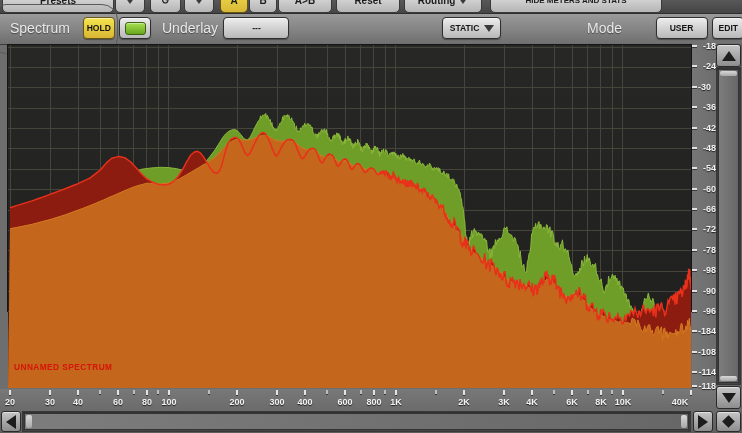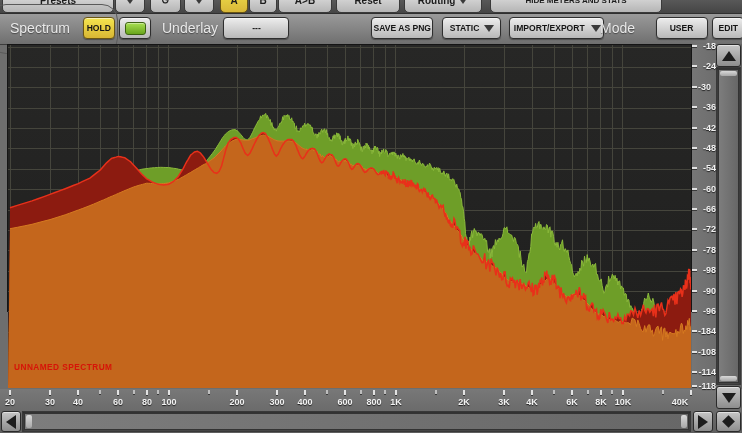--- a/index.html
+++ b/index.html
@@ -105,32 +105,25 @@
     <div class="btn yellow" style="left:83px;width:32px;">
         <span class="cond">HOLD</span>
       </div>
     <div class="btn" style="left:119px;width:32px;" id="led-button">
         <span class="led"></span>
       </div>
     <span class="tool-label" style="left:162px;">Underlay</span>
     <div class="btn" style="left:223px;width:66px;">
         <span class="cond">---</span>
       </div>
-    <div class="btn" style="left:371px;width:62px;">
-        <span class="cond">SAVE AS PNG</span>
-      </div>
     <div class="btn" style="left:442px;width:59px;">
         <span class="cond">STATIC</span>
         <span class="tri-down"></span>
       </div>
-    <div class="btn" style="left:509px;width:95px;">
-        <span class="cond">IMPORT/EXPORT</span>
-        <span class="tri-down"></span>
-      </div>
-    <span class="tool-label" style="left:600px;">Mode</span>
+    <span class="tool-label" style="left:587px;">Mode</span>
     <div class="btn" style="left:656px;width:52px;">
         <span class="cond">USER</span>
       </div>
     <div class="btn" style="left:712px;width:32px;">
         <span class="cond">EDIT</span>
       </div>
   </div>
 
   <div id="plot-frame">
     <svg id="chart" width="683" height="343">

